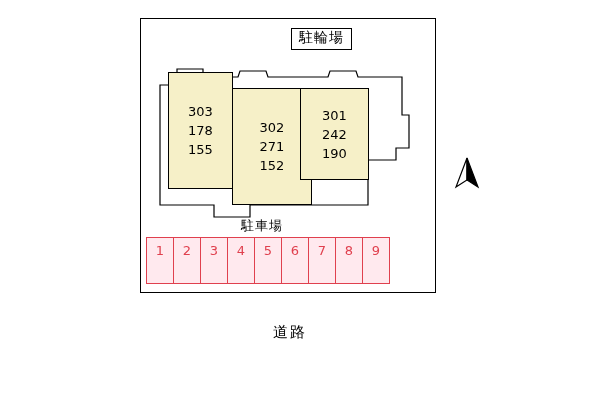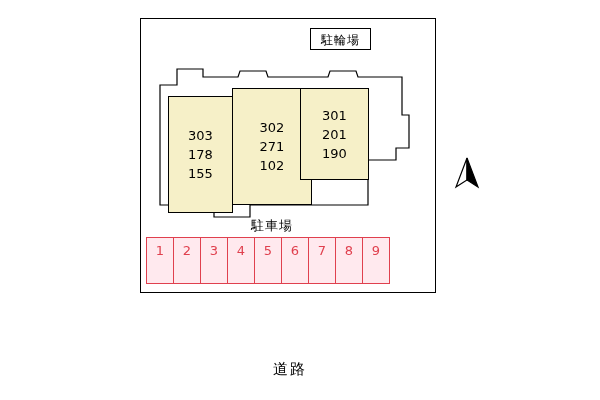--- a/index.html
+++ b/index.html
@@ -8,44 +8,44 @@
     font-family:"DejaVu Sans","Liberation Sans",sans-serif;color:#000;
   }
   .abs{position:absolute;}
   .site-boundary{
     left:140px;top:18px;width:296px;height:275px;
     border:1px solid #000;box-sizing:border-box;background:transparent;
   }
   .outline-svg{left:0;top:0;width:600px;height:400px;pointer-events:none;}
   .label-box{
     border:1px solid #000;background:#fff;
-    display:flex;align-items:flex-end;justify-content:center;
-    font-size:12px;letter-spacing:1px;margin-left:19px;
+    display:flex;align-items:flex-start;justify-content:center;
+    font-size:14px;letter-spacing:1px;
   }
   .bicycle-label{left:291px;top:28px;width:61px;height:22px;box-sizing:border-box;}
   .unit{
     position:absolute;background:#f6f0c8;border:1px solid #000;box-sizing:border-box;
     display:flex;flex-direction:column;align-items:center;justify-content:center;
     font-size:13px;line-height:19px;text-align:center;
   }
-  .unit-left{left:168px;top:96px;width:65px;height:117px;}
+  .unit-left{left:168px;top:72px;width:65px;height:117px;}
   .unit-mid{left:232px;top:88px;width:80px;height:117px;}
   .unit-right{left:300px;top:88px;width:69px;height:92px;}
   .car-parking-label{
-    left:221px;top:217px;width:72px;text-align:right;font-size:13px;letter-spacing:1px;
+    left:241px;top:217px;width:72px;text-align:left;font-size:13px;letter-spacing:1px;
   }
   .parking-row{left:146px;top:237px;display:flex;}
   .space{
     width:28px;height:47px;box-sizing:border-box;
     border:1px solid #e0404e;background:#ffe9ee;margin-left:-1px;
     color:#e0404e;font-size:13px;text-align:center;padding-top:5px;
   }
   .space:first-child{margin-left:0;}
   .road-label{
-    left:240px;top:323px;width:100px;text-align:center;font-size:15px;letter-spacing:2px;margin-top:37px;
+    left:240px;top:323px;width:100px;text-align:center;font-size:15px;letter-spacing:2px;
   }
   .north-arrow{left:452px;top:155px;width:30px;height:36px;}
 </style>
 </head>
 <body>
 
 <div class="page">
 
   <div class="abs site-boundary"></div>
 
@@ -63,25 +63,25 @@
   </div>
 
   <div class="unit unit-left">
     <span>303</span>
     <span>178</span>
     <span>155</span>
   </div>
   <div class="unit unit-mid">
     <span>302</span>
     <span>271</span>
-    <span>102</span>
+    <span>152</span>
   </div>
   <div class="unit unit-right">
     <span>301</span>
-    <span>201</span>
+    <span>242</span>
     <span>190</span>
   </div>
 
   <div class="abs car-parking-label">駐車場</div>
 
   <div class="abs parking-row">
     <div class="space"><span>1</span></div>
     <div class="space"><span>2</span></div>
     <div class="space"><span>3</span></div>
     <div class="space"><span>4</span></div>

